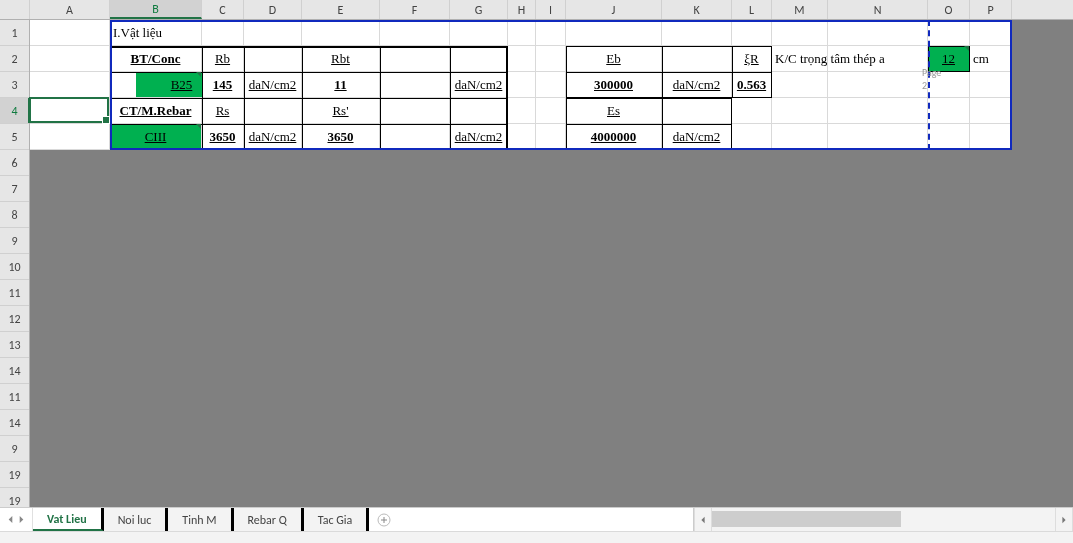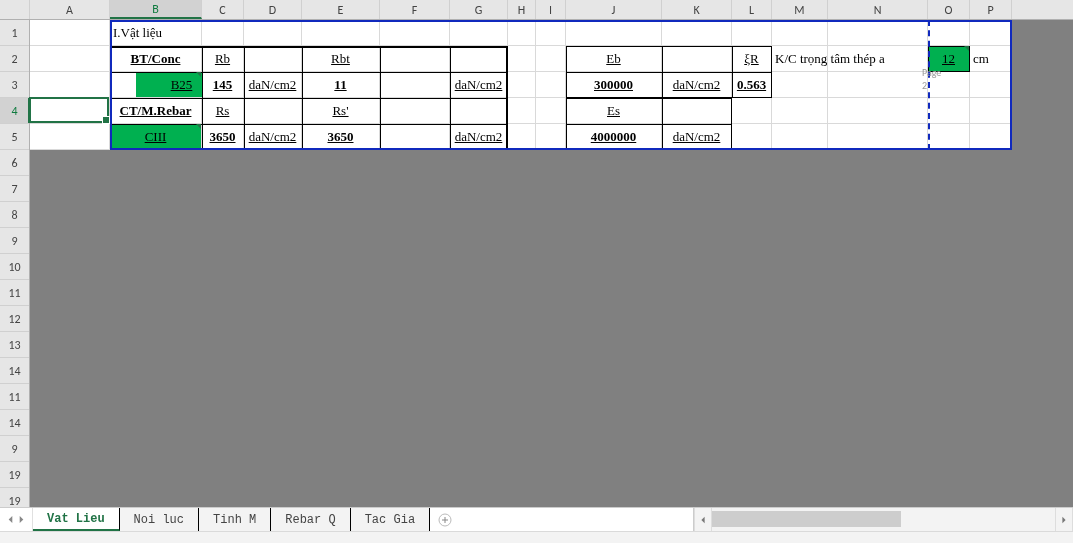--- a/index.html
+++ b/index.html
@@ -149,24 +149,23 @@
     align-items:center;
     gap:2px;
     padding:0 6px;
     border-right:1px solid #e0e0e0;
   }
   .tab-nav svg { fill:#888; }
   .tab {
     padding: 0 14px;
     display:flex;
     align-items:center;
-    border-right:1px solid #000000;
+    border-right:3px solid #000000;
     background:#f3f3f3;
     cursor:default;
-    font-family:Liberation Mono, monospace;
   }
   .tab.active {
     background:#fff;
     color:#217346;
     font-weight:bold;
     border-bottom:2px solid #217346;
   }
   .tab-add {
     display:flex; align-items:center; justify-content:center;
     width:30px;

